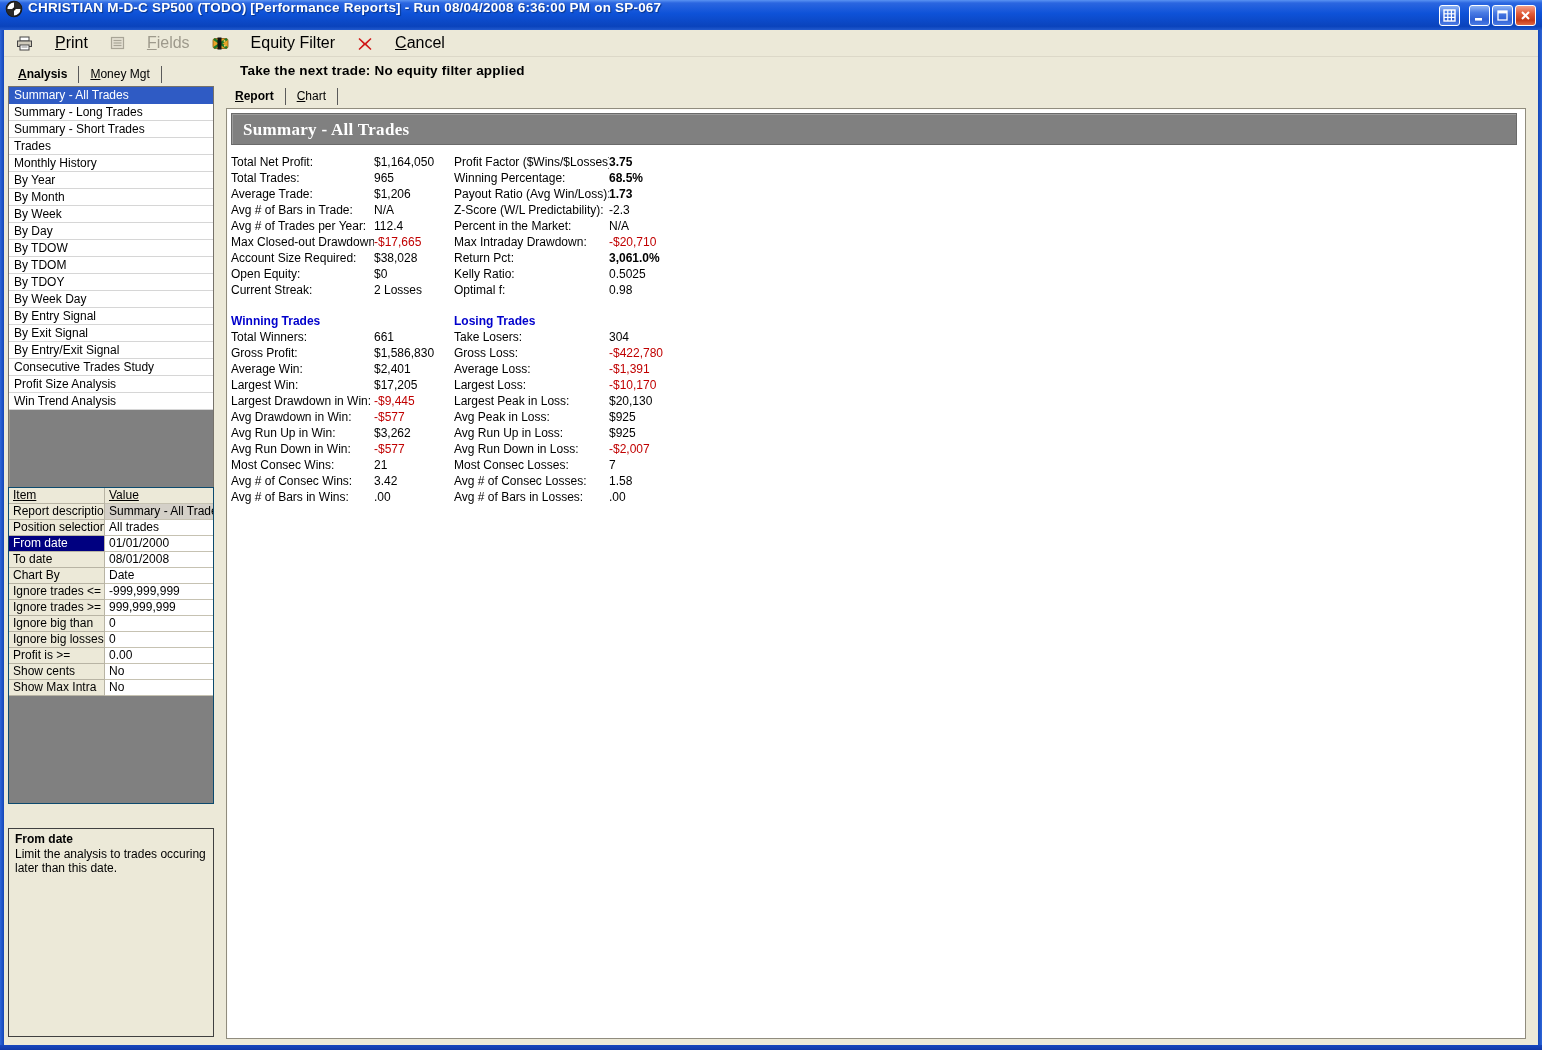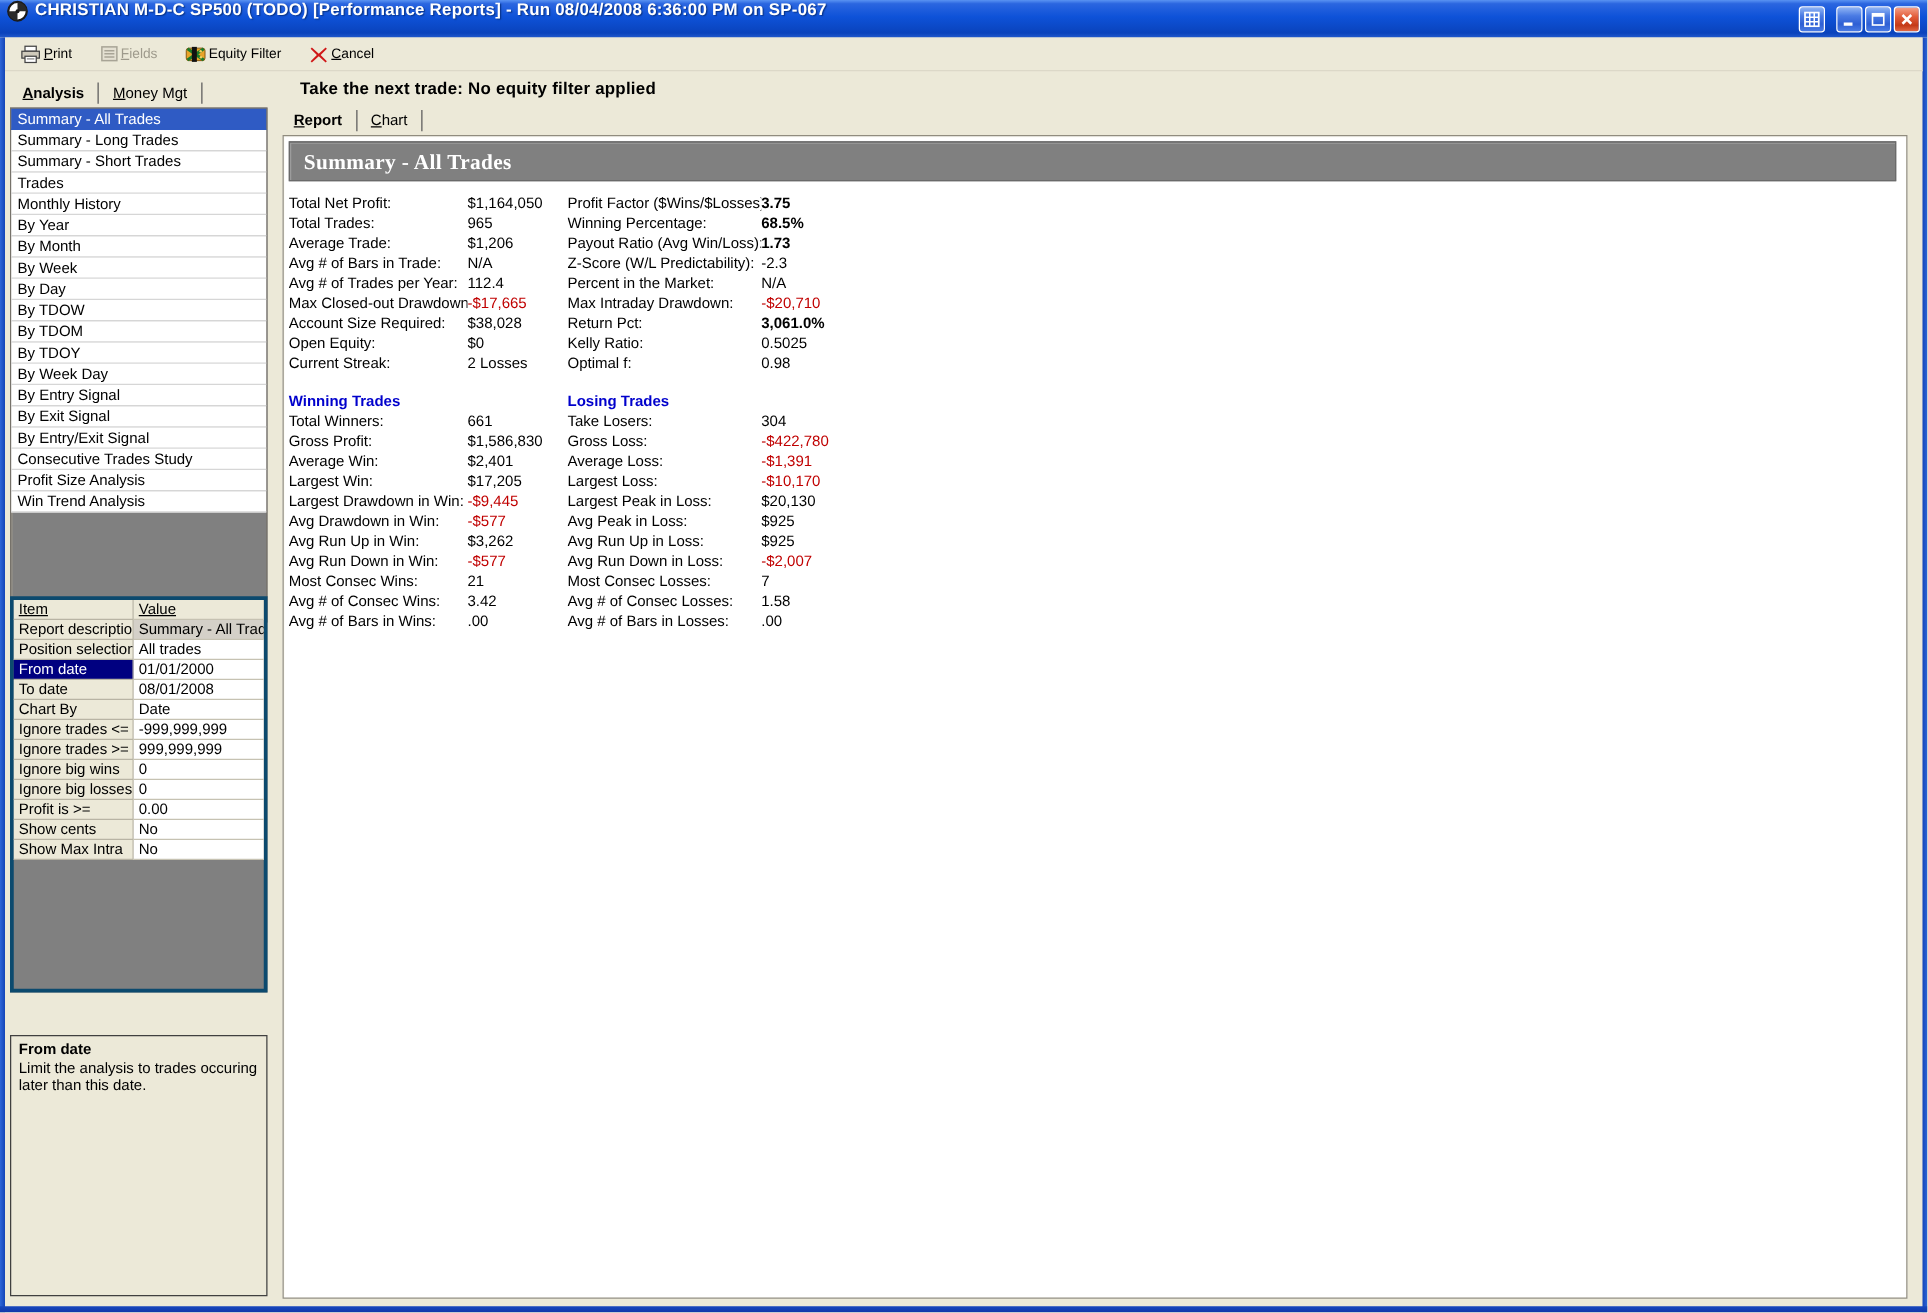--- a/index.html
+++ b/index.html
@@ -34,22 +34,22 @@
   .b-left  { left:0; top:30px; bottom:0; width:4px; }
   .b-right { right:0; top:30px; bottom:0; width:4px; background:linear-gradient(90deg,#1345B8,#2E66D8); }
   .b-bottom{ left:0; right:0; bottom:0; height:5px; background:linear-gradient(180deg,#1747BE,#1038A8); }
   
   .toolbar {
     position:absolute; left:4px; right:4px; top:30px; height:27px;
     display:flex; align-items:center; padding-left:12px; gap:22px;
     border-bottom:1px solid #dcd8c8; background:#ECE9D8;
   }
   .tool-btn {
-    display:flex; align-items:center; gap:2px; background:none; border:none;
-    font-family:"Liberation Sans",sans-serif; font-size:11px; color:#000; cursor:default;
+    display:flex; align-items:center; gap:22px; background:none; border:none;
+    font-family:"Liberation Sans",sans-serif; font-size:16px; color:#000; cursor:default;
   }
   .tool-btn.disabled { color:#9e9a8c; }
   .acc { display:inline-block; }
   .acc::first-letter { text-decoration:underline; }
   
   .left-tabs { position:absolute; left:14px; top:64px; display:flex; align-items:center; height:20px; font-size:12px; }
   .report-tabs { position:absolute; left:231px; top:87px; display:flex; align-items:center; height:18px; font-size:12px; }
   .tab { padding:0 4px; cursor:default;text-align:right; }
   .tab.active { font-weight:bold; }
   .vsep { width:1px; height:17px; background:#5a5a5a; margin:0 7px; }
@@ -59,22 +59,22 @@
     background:#808080; border:1px solid #76726a;
     box-shadow:inset 1px 1px 0 #9a968a;
   }
   .list-item {
     height:17px; line-height:16px; background:#fff; border-bottom:1px solid #d6d6d6;
     font-size:12px; padding-left:5px; white-space:nowrap; overflow:hidden; cursor:default;
   }
   .list-item.sel { background:#2F5BC4; border-bottom-color:#2F5BC4; color:#fff; }
   
   .param-table {
-    position:absolute; left:8px; top:477px; width:206px; height:317px;
-    background:#808080; border:3px solid #0c4a6e;
+    position:absolute; left:8px; top:487px; width:206px; height:317px;
+    background:#808080; border:1px solid #0c4a6e;
   }
   .p-row { display:flex; height:16px; }
   .p-cell {
     font-size:12px; line-height:15px; padding-left:4px;
     white-space:nowrap; overflow:hidden; cursor:default;
   }
   .p-item  { width:96px; background:#ECE9D8; border-right:1px solid #b8b4a4; border-bottom:1px solid #b8b4a4; }
   .p-value { flex:1; background:#fff; border-bottom:1px solid #c6c2b2; }
   .p-h { text-decoration:underline; background:#ECE9D8; }
   .p-row.sel .p-item { background:#000080; color:#fff; }
@@ -250,21 +250,21 @@
     </div>
     <div class="p-row">
       <div class="p-cell p-item">Ignore trades &lt;=</div>
       <div class="p-cell p-value">-999,999,999</div>
     </div>
     <div class="p-row">
       <div class="p-cell p-item">Ignore trades &gt;=</div>
       <div class="p-cell p-value">999,999,999</div>
     </div>
     <div class="p-row">
-      <div class="p-cell p-item">Ignore big wins</div>
+      <div class="p-cell p-item">Ignore big than</div>
       <div class="p-cell p-value">0</div>
     </div>
     <div class="p-row">
       <div class="p-cell p-item">Ignore big losses</div>
       <div class="p-cell p-value">0</div>
     </div>
     <div class="p-row">
       <div class="p-cell p-item">Profit is &gt;=</div>
       <div class="p-cell p-value">0.00</div>
     </div>

